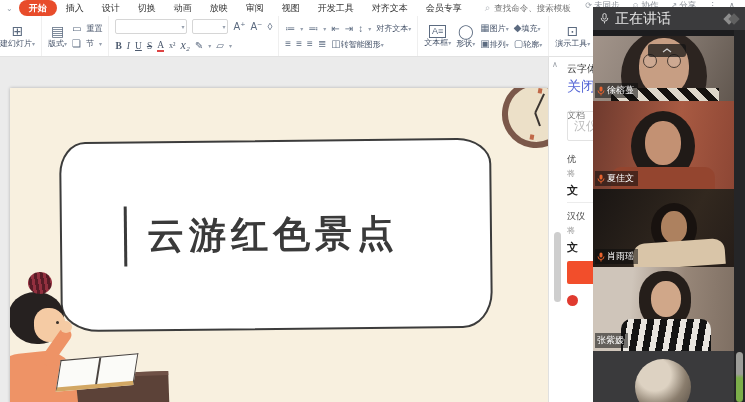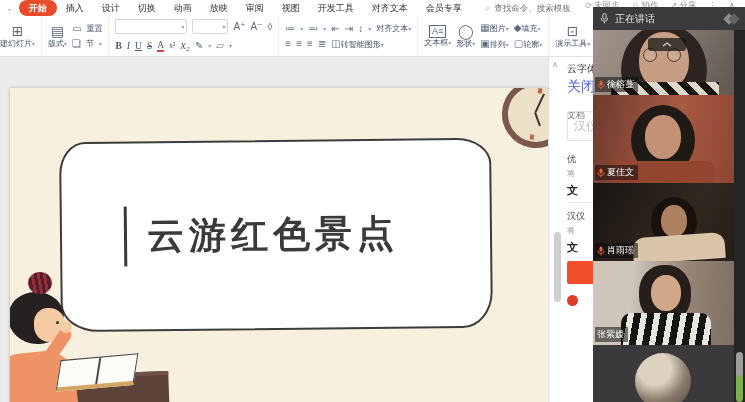--- a/index.html
+++ b/index.html
@@ -85,29 +85,29 @@
   .fp .hr{position:absolute;top:145px;left:0;width:150px;border-top:1px solid #ececec;}
   .fp .n2{position:absolute;top:153px;left:0;color:#3c3c3c;}
   .fp .d2{position:absolute;top:168px;left:0;color:#999;font-size:8px;}
   .fp .s2{position:absolute;top:183px;left:0;color:#222;font-weight:bold;font-size:11px;}
   .fp .obtn{position:absolute;top:204px;left:0;width:160px;height:23px;background:#f24e2b;border:none;border-radius:2px;}
   .fp .promo{position:absolute;top:238px;left:0;width:11px;height:11px;border-radius:50%;background:#e03a2f;}
   
   .meet{position:absolute;left:593px;top:7px;width:152px;height:395px;background:#1c1c1e;z-index:30;
         display:flex;flex-direction:column;}
   .mhead{height:23px;background:#3b3b3d;display:flex;align-items:center;padding:0 7px;gap:6px;flex:none;}
-  .mtitle{color:#e6e6e6;font-size:10px;}
+  .mtitle{color:#e6e6e6;font-size:14px;}
   .mlogo{margin-left:auto;display:flex;}
   .mlogo i{width:8px;height:8px;background:#8d8d8d;transform:rotate(45deg);display:block;}
   .mlogo i+i{margin-left:-3px;background:#616161;}
   .tilewrap{position:relative;flex:1;}
   .gutter{position:absolute;right:0;top:0;bottom:0;width:11px;background:#252527;}
   .gthumb{position:absolute;right:2px;top:322px;width:7px;height:50px;border-radius:4px;
           background:linear-gradient(#9d9d99 0 44%,#7cae4a 52%);}
-  .tile{position:absolute;left:0;width:148px;overflow:hidden;background:#222;}
+  .tile{position:absolute;left:0;width:148px;overflow:hidden;background:#222;margin-top:6px;}
   .tile>div{position:absolute;}
   .t1{top:0;height:65px;background:linear-gradient(115deg,#a2948a,#8d8178 40%,#5e544c);}
   .t1 .hair{left:28px;top:-6px;width:86px;height:92px;background:#2c2420;border-radius:50%;}
   .t1 .face{left:46px;top:2px;width:50px;height:58px;background:#c79e83;border-radius:48%;}
   .t1 .gl{left:50px;top:18px;width:12px;height:12px;border:1.5px solid #4a3c34;border-radius:50%;background:rgba(255,255,255,.12);}
   .t1 .gl.r{left:74px;}
   .t1 .torso{left:18px;top:52px;width:108px;height:14px;
              background:repeating-linear-gradient(45deg,#15120f 0 7px,#ded7ca 7px 14px);}
   .t2{top:65px;height:88px;background:linear-gradient(100deg,#6e3a2e,#a85a42 55%,#8a4433);}
   .t2 .hair{left:38px;top:10px;width:64px;height:70px;background:#201a17;border-radius:50%;}

